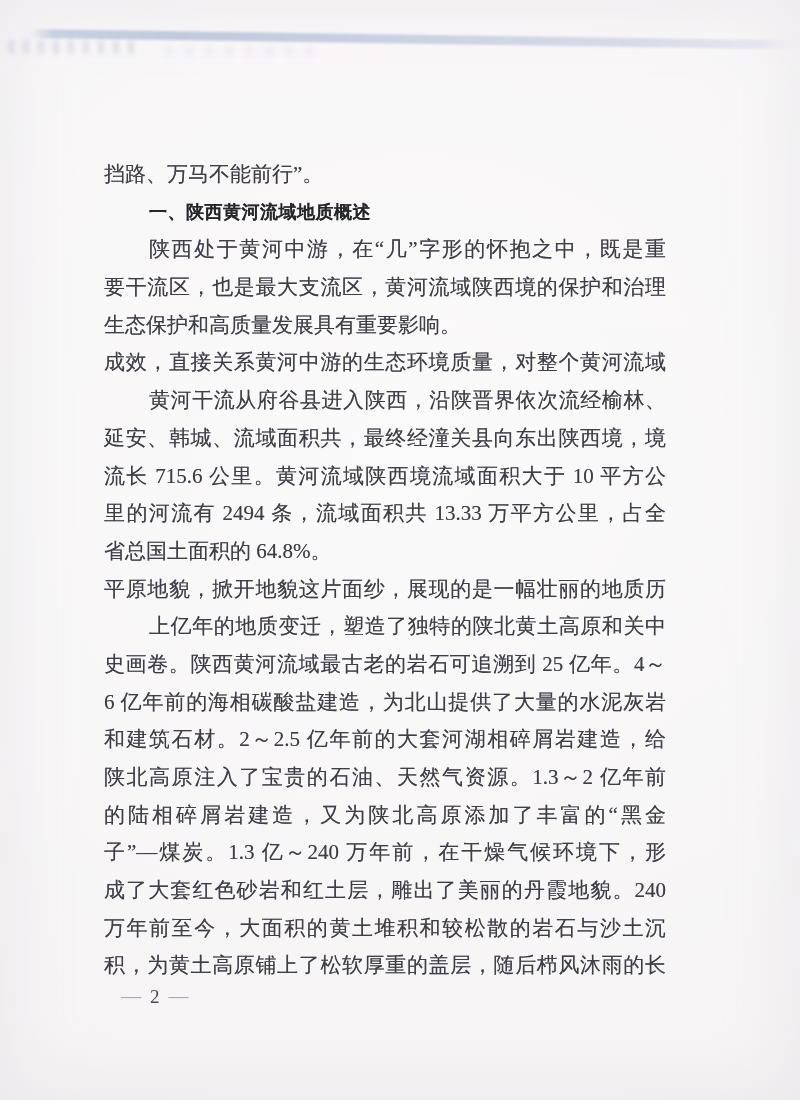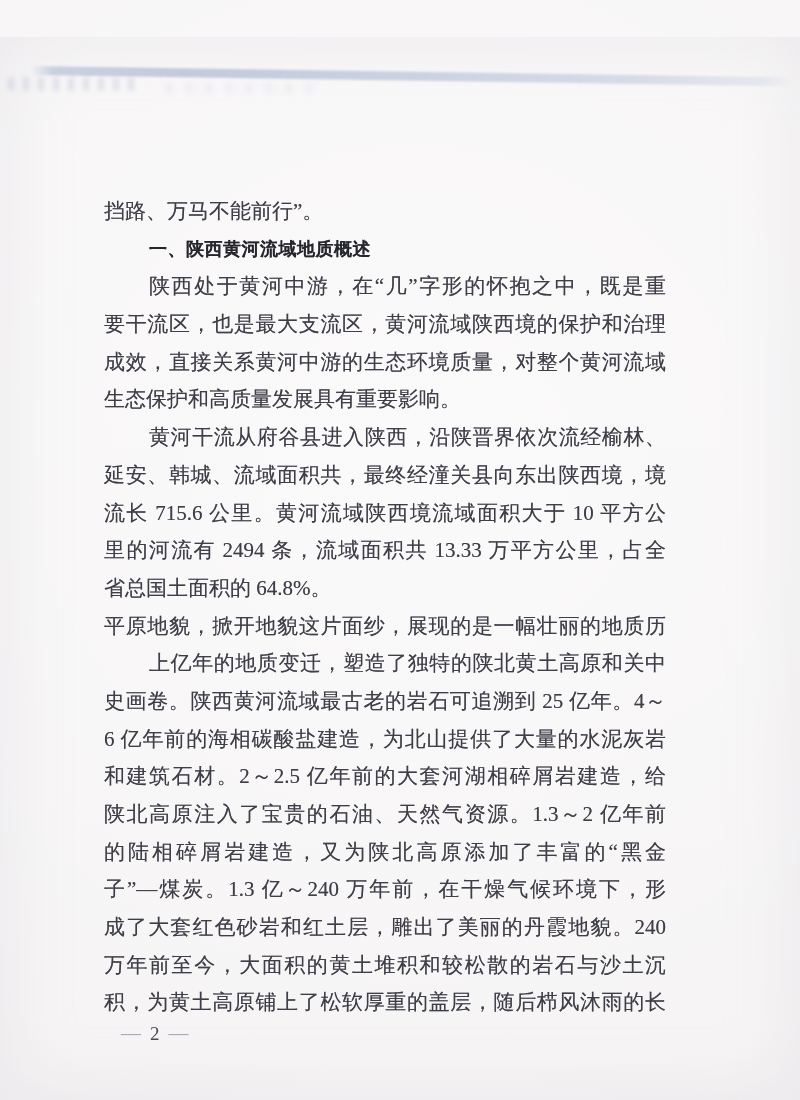--- a/index.html
+++ b/index.html
@@ -8,21 +8,20 @@
     position: relative;
     overflow: hidden;
     background:
       radial-gradient(130% 90% at 52% 42%, rgba(255,255,255,0.55), rgba(255,255,255,0) 75%),
       linear-gradient(180deg, #f7f5f6 0%, #f6f4f5 60%, #f5f3f4 100%);
     font-family: "Liberation Serif", "DejaVu Serif", serif;
   }
   .page {
     position: absolute; inset: 0;
     box-shadow: inset 0 0 70px rgba(205,200,210,0.28);
-    margin-top: 37px;
   }
 
   
   .scan-streak {
     position: absolute; left: 30px; top: 29px; width: 762px; height: 9px;
     transform: rotate(0.85deg); transform-origin: left center;
     border-radius: 6px; filter: blur(1.3px);
     background: linear-gradient(90deg,
       rgba(170,185,210,0) 0%, rgba(164,180,208,0.55) 3%,
       rgba(158,174,204,0.60) 20%, rgba(164,180,208,0.52) 55%,
@@ -80,22 +79,22 @@
   <div class="scan-smudge-a"></div>
   <div class="scan-smudge-b"></div>
 
   <div class="text-column">
     <div class="text-line no-stretch">挡路、万马不能前行”。</div>
     <div class="heading-line">一、陕西黄河流域地质概述</div>
     <div id="paragraphs">
         <div>
           <div class="text-line indent">陕西处于黄河中游，在“几”字形的怀抱之中，既是重</div>
           <div class="text-line">要干流区，也是最大支流区，黄河流域陕西境的保护和治理</div>
+          <div class="text-line no-stretch">生态保护和高质量发展具有重要影响。</div>
           <div class="text-line">成效，直接关系黄河中游的生态环境质量，对整个黄河流域</div>
-          <div class="text-line no-stretch">生态保护和高质量发展具有重要影响。</div>
         </div>
         <div>
           <div class="text-line indent">黄河干流从府谷县进入陕西，沿陕晋界依次流经榆林、</div>
           <div class="text-line">延安、韩城、流域面积共，最终经潼关县向东出陕西境，境内</div>
           <div class="text-line">流长 715.6 公里。黄河流域陕西境流域面积大于 10 平方公</div>
           <div class="text-line">里的河流有 2494 条，流域面积共 13.33 万平方公里，占全</div>
           <div class="text-line no-stretch">省总国土面积的 64.8%。</div>
         </div>
         <div>
           <div class="text-line">平原地貌，掀开地貌这片面纱，展现的是一幅壮丽的地质历</div>

